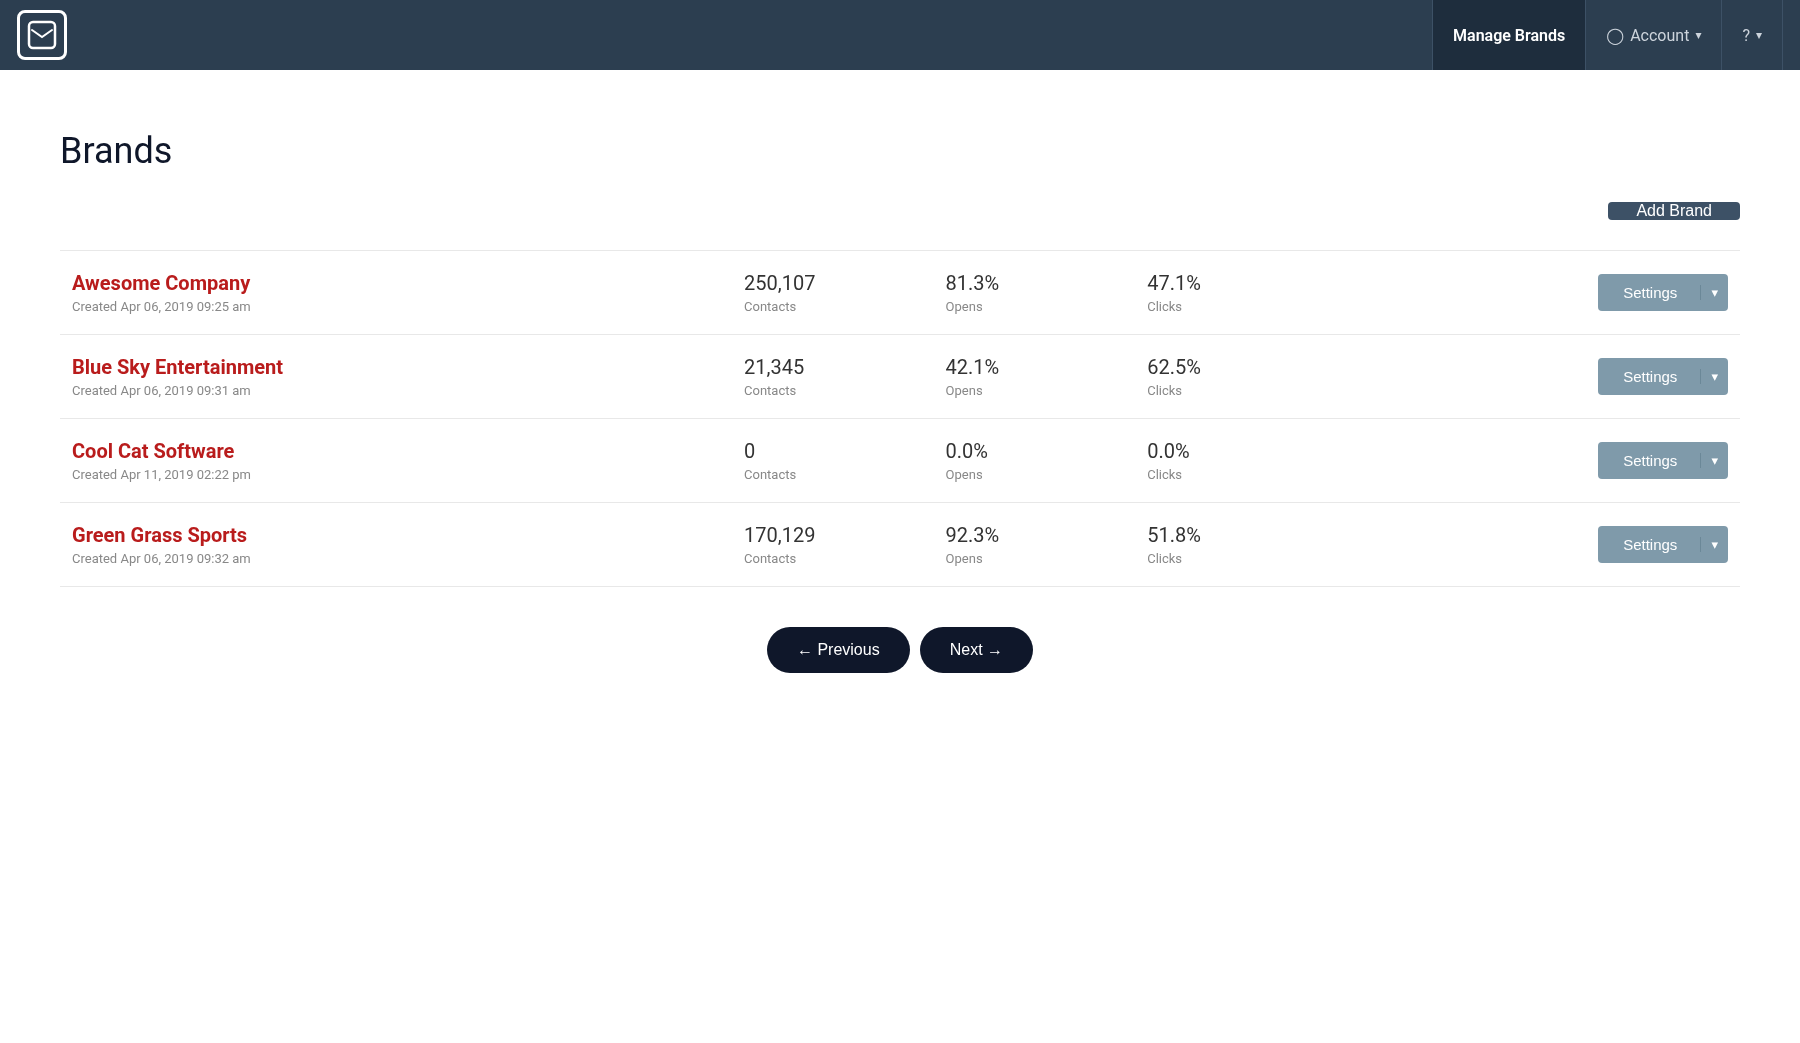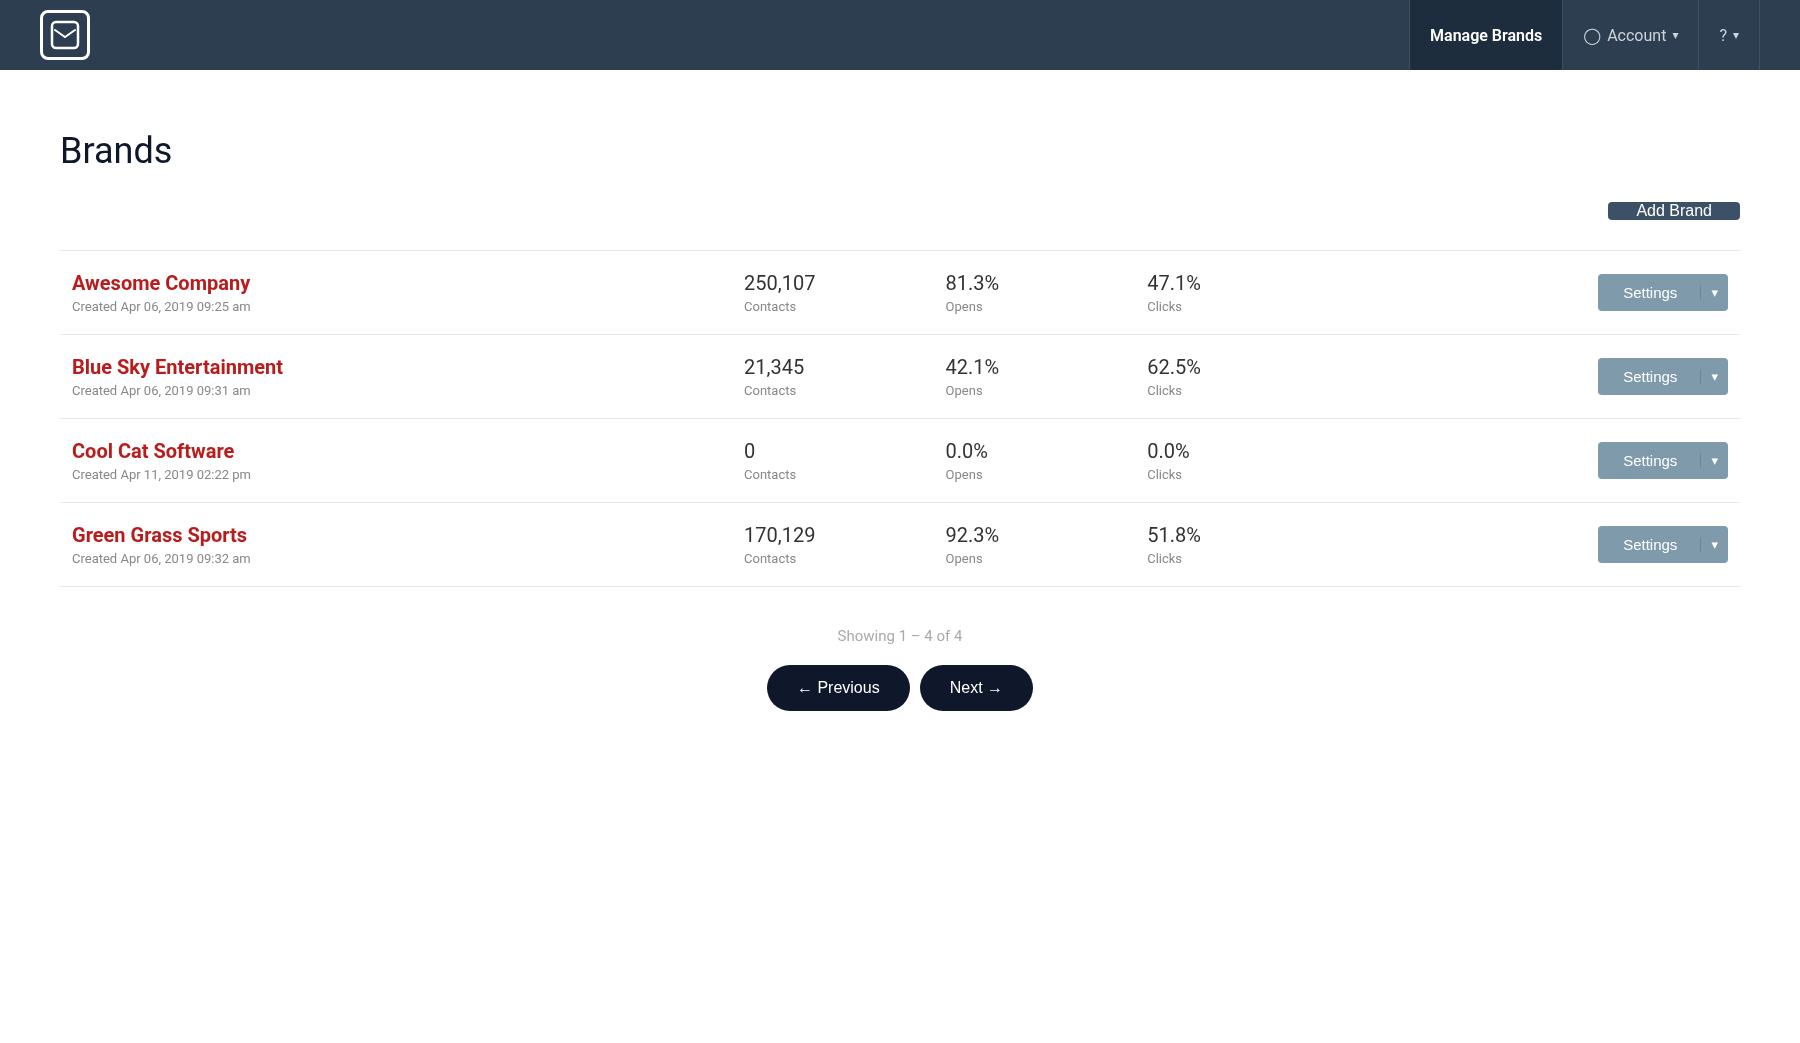--- a/index.html
+++ b/index.html
@@ -4,21 +4,21 @@
   <style>
     * { box-sizing: border-box; margin: 0; padding: 0; }
     body { font-family: -apple-system, BlinkMacSystemFont, 'Segoe UI', Roboto, sans-serif; background: #f5f5f5; color: #333; }
 
     
     .navbar {
       background: #2c3e50;
       height: 70px;
       display: flex;
       align-items: center;
-      padding: 0 40px;
+      padding: 0 17px;
       justify-content: space-between;
     }
     .navbar-brand {
       display: flex;
       align-items: center;
     }
     .navbar-logo {
       width: 50px;
       height: 50px;
       border: 3px solid #fff;
@@ -317,19 +317,18 @@
         <button class="settings-btn">
           <span class="settings-btn-label">Settings</span>
           <span class="settings-btn-arrow">▾</span>
         </button>
       </td>
     </tr>
       </tbody>
   </table>
 
   <div class="pagination-area">
-    <div class="showing-text">Showing 1 – 4 of 4</div>
     <div class="pagination-buttons">
       <button class="page-btn">← Previous</button>
       <button class="page-btn">Next →</button>
     </div>
   </div>
 </div>
 
 </body></html>

